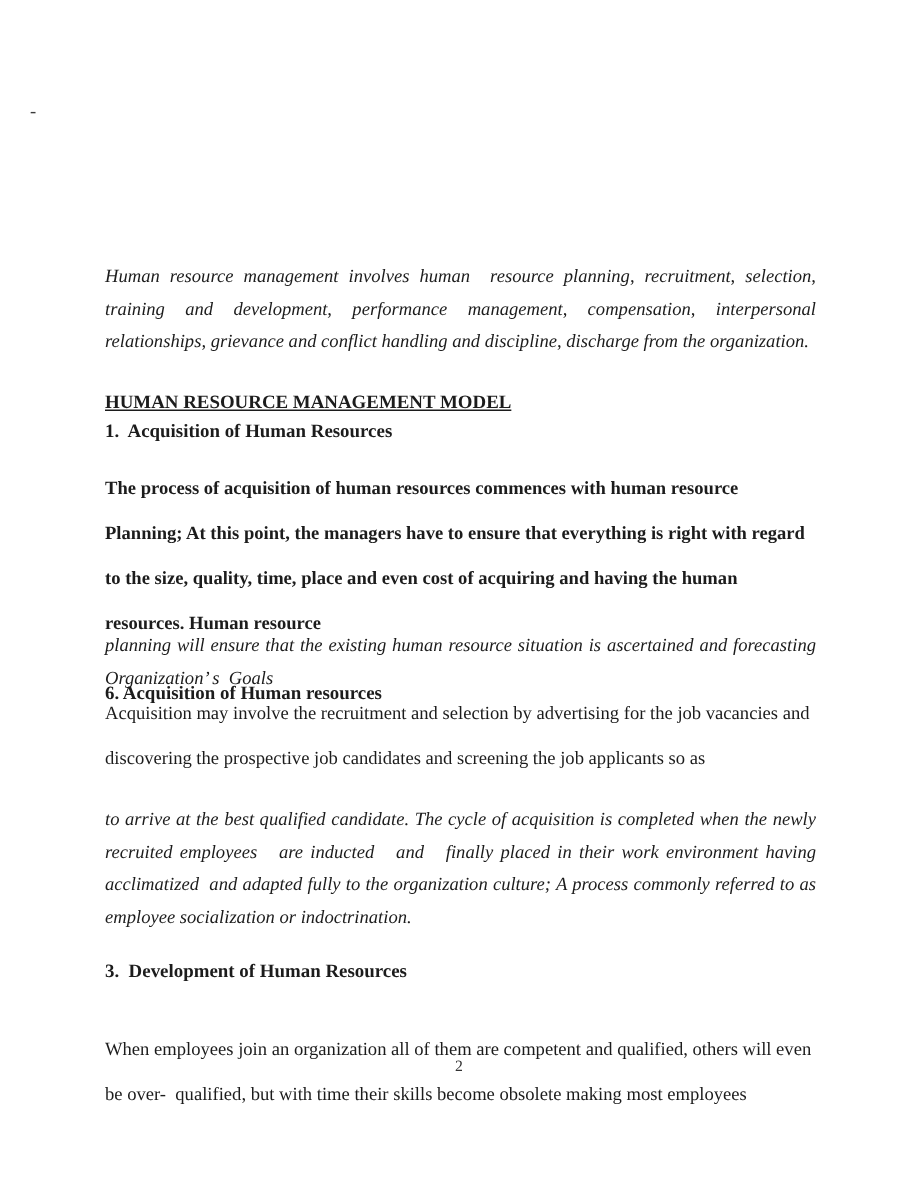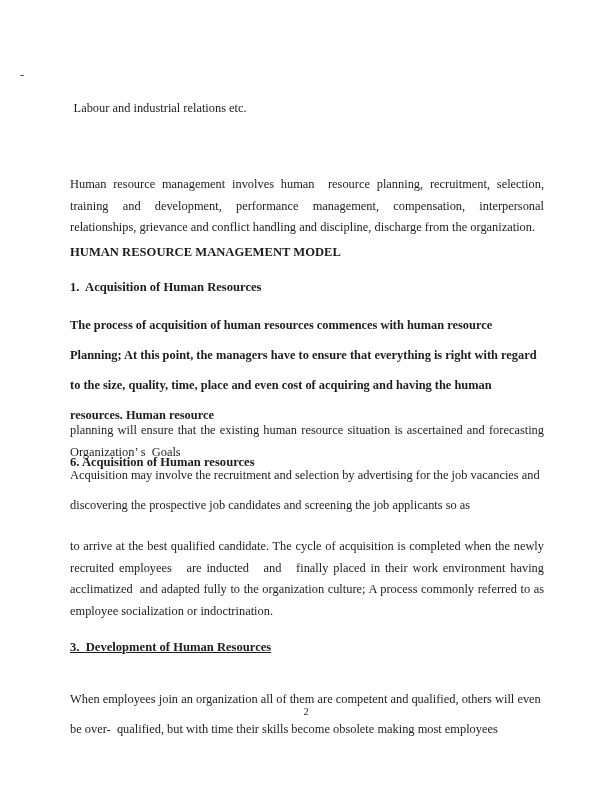--- a/index.html
+++ b/index.html
@@ -61,21 +61,21 @@
   .para {
     position: absolute;
     font-size: 12.4px;
     white-space: pre-wrap;
     width: 474px;
   }
   .justified {
     text-align: justify;
     text-align-last: left;
   }
-  .p-tight { line-height: 21.5px; }
+  .p-tight { line-height: 21.5px; font-style: italic; }
   .p-double { line-height: 30px; }
 
   
   .heading {
     position: absolute;
     font-weight: bold;
     font-size: 12.6px;
     line-height: 17px;
     white-space: pre-wrap;
     width: 474px;
@@ -87,39 +87,38 @@
     left: 0;
     top: 706px;
     width: 612px;
     text-align: center;
     font-size: 10.5px;
     color: #333333;
   }
 
   
   #intro-paragraph   { top: 162px; }
-  #model-heading     { top: 234px; }
+  #model-heading     { top: 250px; text-decoration: underline; }
   #heading-1         { top: 266px; }
   #para-acquisition-1{ top: 298px; font-weight: bold; }
   #para-acquisition-2{ top: 408px; }
   #heading-2         { top: 441px; }
   #para-acquisition-3{ top: 448px; }
   #para-acquisition-4{ top: 524px; }
-  #heading-3         { top: 626px; text-decoration: underline; }
+  #heading-3         { top: 626px; }
   #para-development  { top: 672px; }
 </style>
 </head>
 <body>
 
 <div class="page">
 
   <ul class="bullet-list">
     <li class="bullet-item">
       <span class="bullet-dash">-</span>
-      <span>Labour and industrial relations etc.</span>
     </li>
   </ul>
 
   <div class="content">
 
     <p class="para justified p-tight" id="intro-paragraph">Human resource management involves human  resource planning, recruitment, selection, training and development, performance management, compensation, interpersonal   relationships, grievance and conflict handling and discipline, discharge from the organization.</p>
 
     <h2 class="heading" id="model-heading">HUMAN RESOURCE MANAGEMENT MODEL</h2>
 
     <h3 class="heading" id="heading-1">1.  Acquisition of Human Resources</h3>

